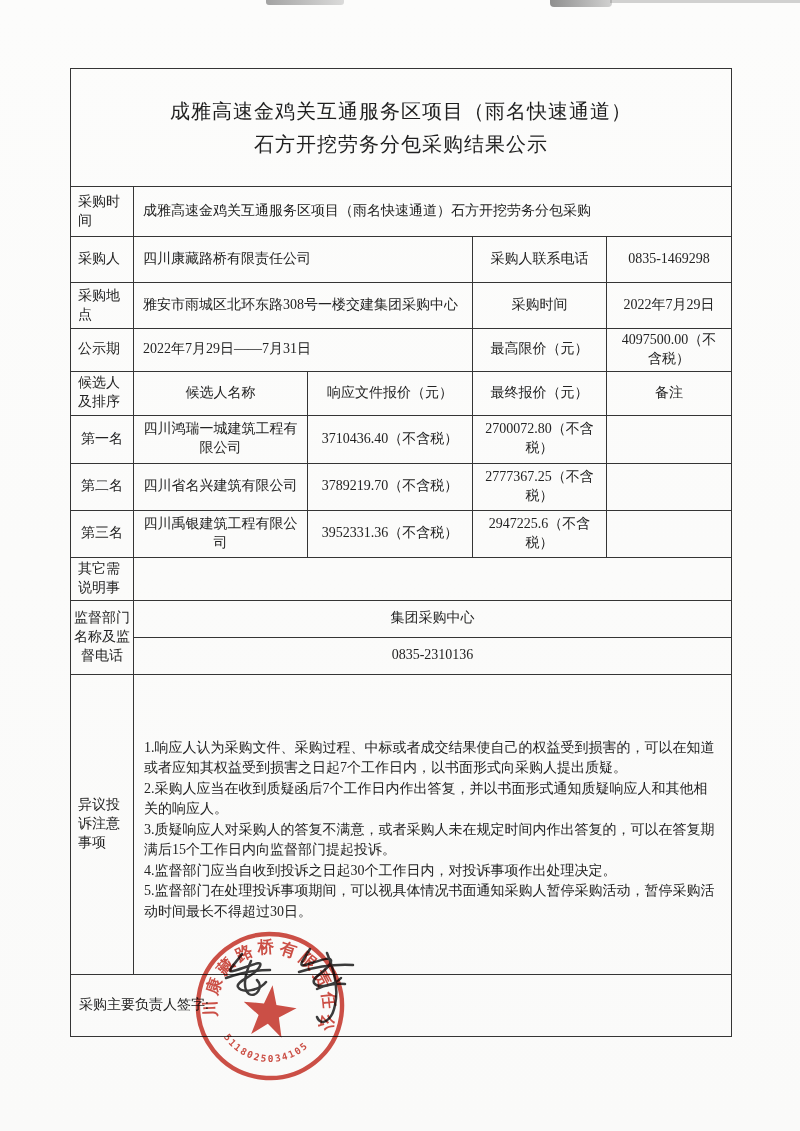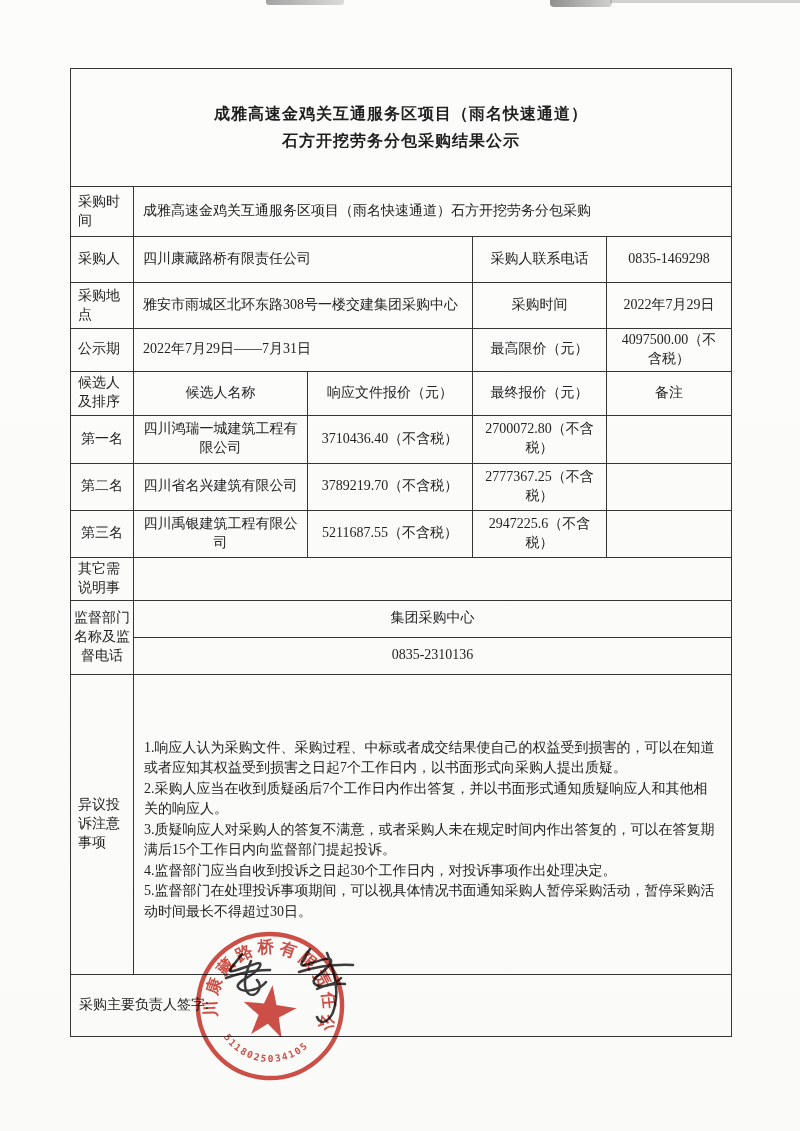--- a/index.html
+++ b/index.html
@@ -24,21 +24,21 @@
     border-collapse:collapse; table-layout:fixed;
     color:#232323;
   }
   table.doc td{
     border:1.6px solid #353535;
     font-size:14px; line-height:1.35;
     vertical-align:middle;
     overflow:hidden;
   }
   td.title-cell{ text-align:center; vertical-align:middle; }
-  .title-line{ font-size:16px; font-weight:bold; letter-spacing:1px; line-height:1.65; color:#1f1f1f;}
+  .title-line{ font-size:20px; font-weight:normal; letter-spacing:1px; line-height:1.65; color:#1f1f1f;}
   td.lbl{ text-align:left; padding:2px 4px 2px 7px; word-break:break-all; }
   td.lbl-c{ text-align:center; padding:2px 0; word-break:break-all; }
   td.val-l{ text-align:left; padding:2px 6px 2px 9px; }
   td.val-c{ text-align:center; padding:2px 9px; }
   td.small{ font-size:12.5px; }
   td.name{ font-size:12.5px; }
   td.price{ font-size:13px; }
   td.notice-cell{ vertical-align:middle; padding:20px 12px 8px 10px; }
   .notice-item{ font-size:14px; line-height:20.5px; text-align:left; }
   td.sig-cell{ text-align:left; padding-left:8px; font-size:14.5px; }
@@ -122,21 +122,21 @@
       <td class="lbl-c">第二名</td>
       <td class="val-c name">四川省名兴建筑有限公司</td>
       <td class="val-c price">3789219.70（不含税）</td>
       <td class="val-c price">2777367.25（不含税）</td>
       <td class="val-c"></td>
     </tr>
 
     <tr style="height:47px">
       <td class="lbl-c">第三名</td>
       <td class="val-c name">四川禹银建筑工程有限公司</td>
-      <td class="val-c price">5211687.55（不含税）</td>
+      <td class="val-c price">3952331.36（不含税）</td>
       <td class="val-c price">2947225.6（不含税）</td>
       <td class="val-c"></td>
     </tr>
 
     <tr style="height:36px">
       <td class="lbl">其它需说明事</td>
       <td class="val-l" colspan="4"></td>
     </tr>
 
     <tr style="height:37px">

